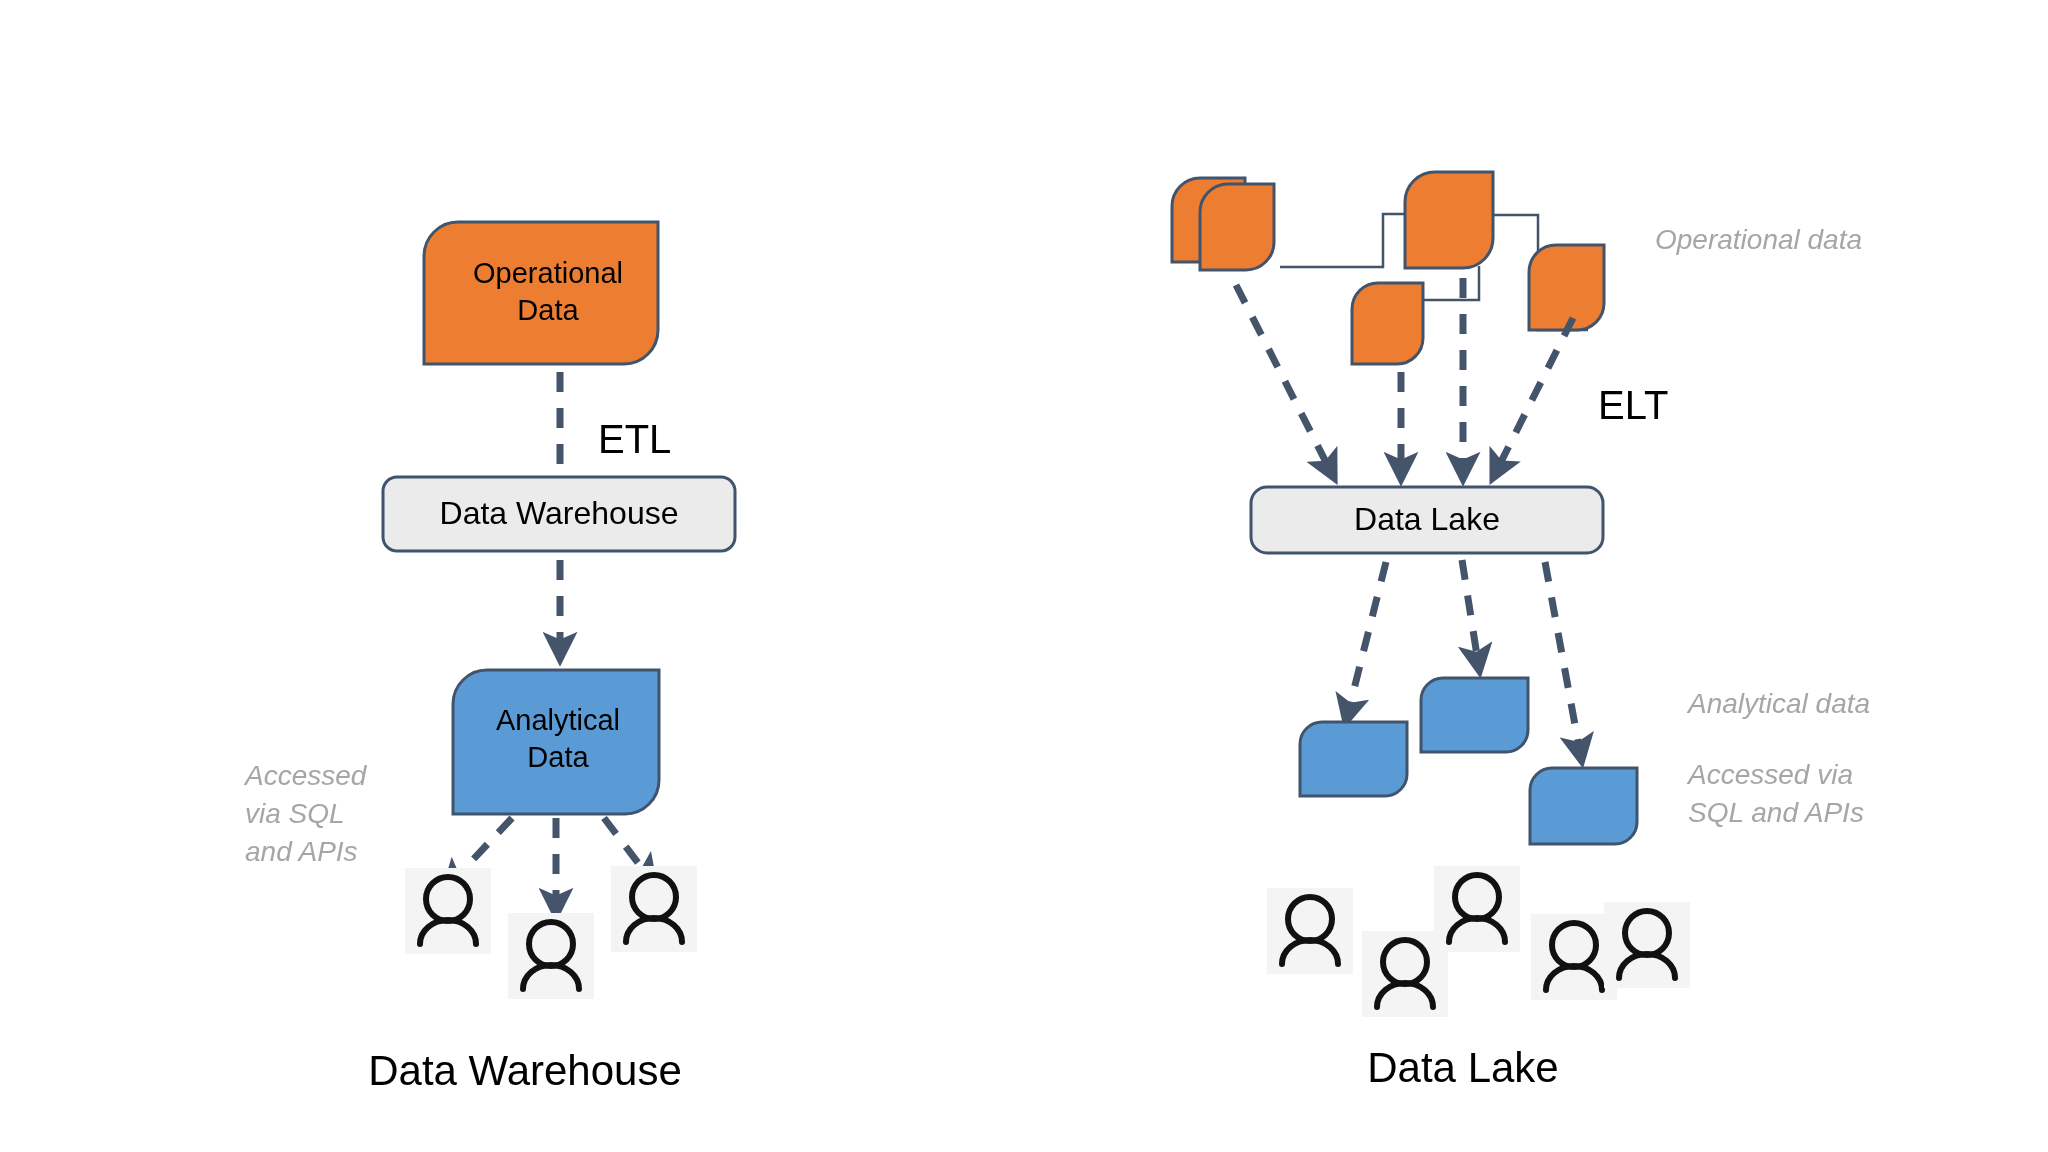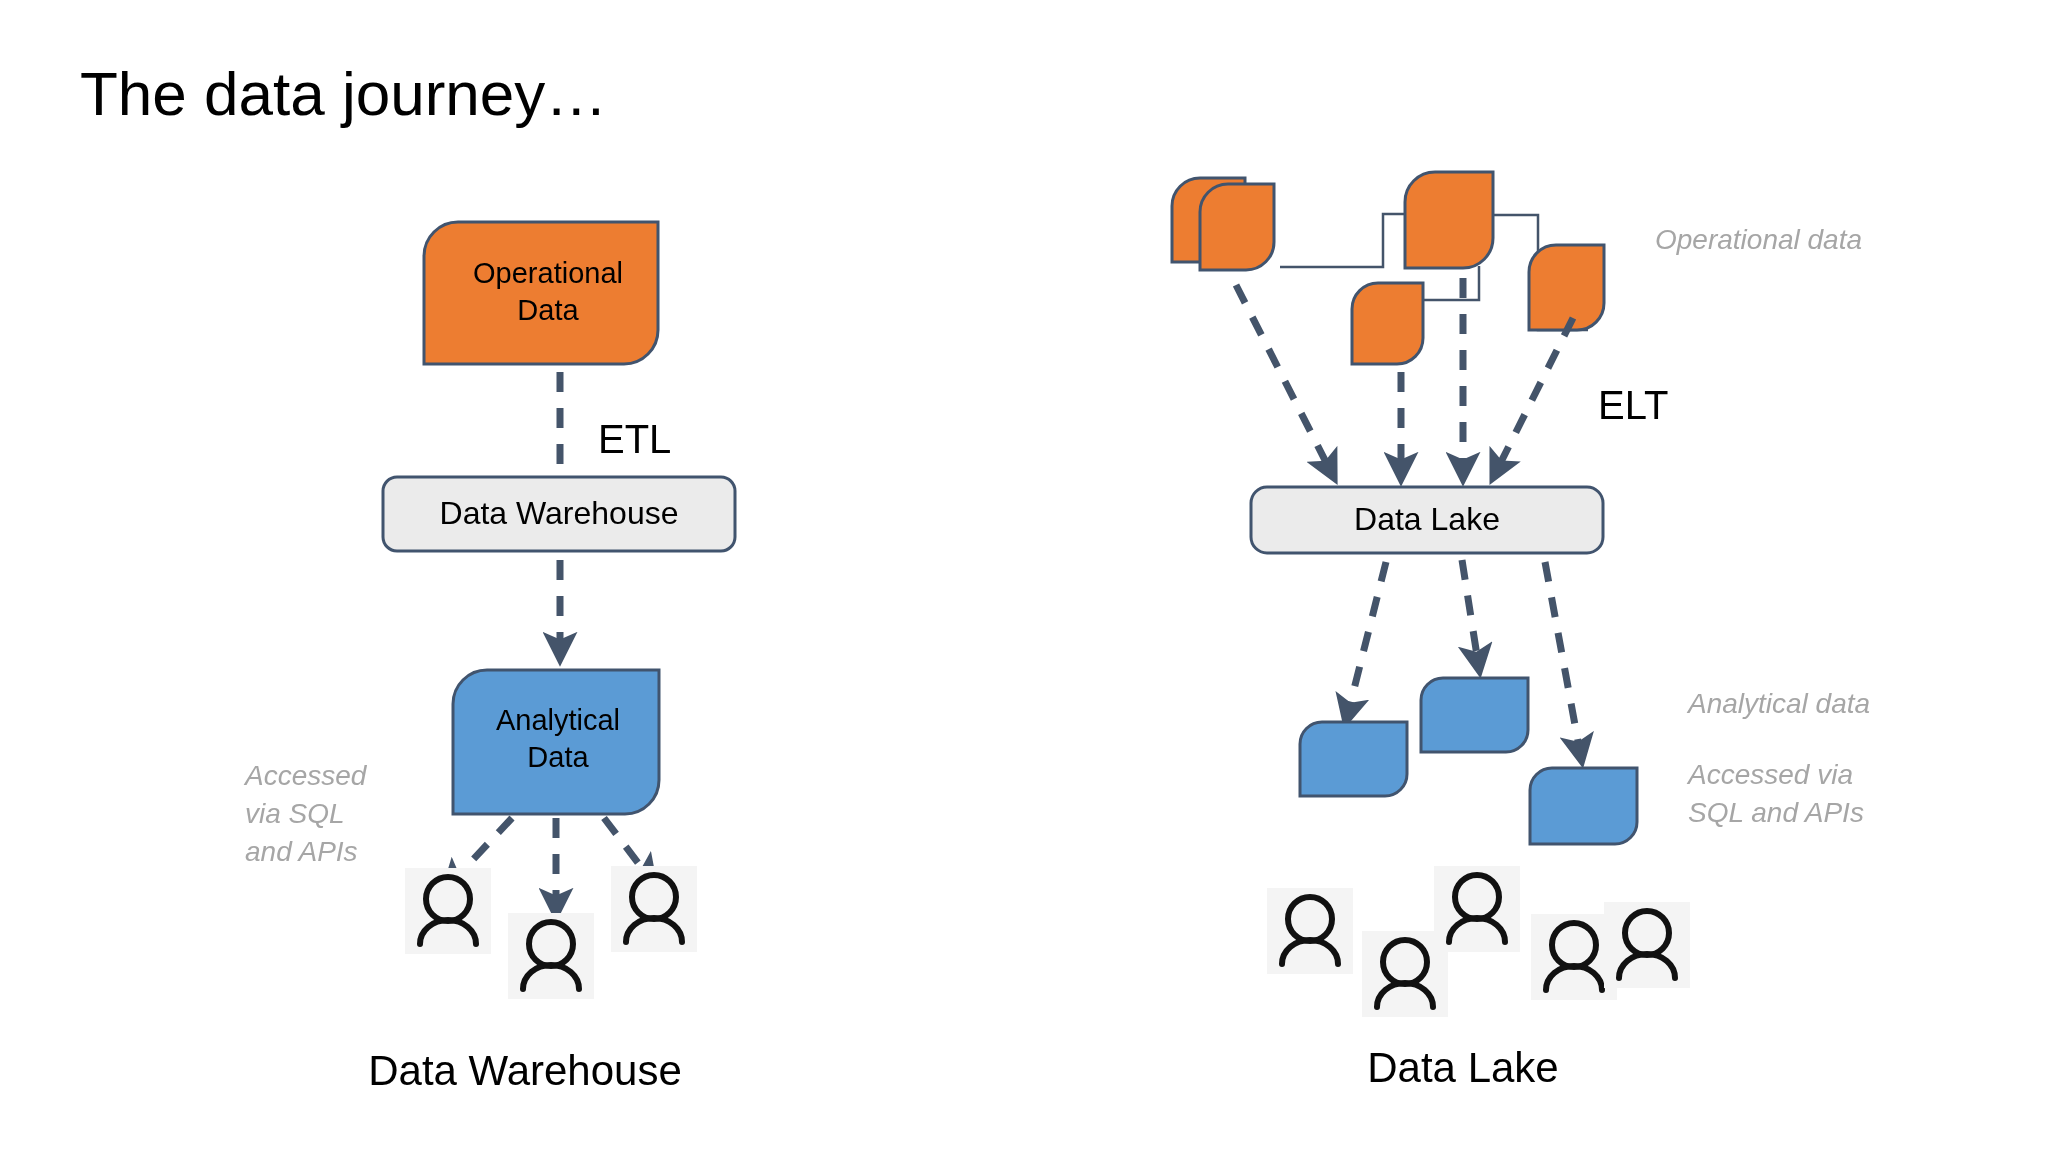--- a/index.html
+++ b/index.html
@@ -81,21 +81,20 @@
     fill: none;
   }
   .person-bg { fill: #f4f4f4; }
   .person-stroke { stroke: #111111; stroke-width: 6; fill: none; stroke-linecap: round; }
 </style>
 </head>
 <body>
 
 <div id="slide">
 
-  <div id="slide-title">The data journey…</div>
 
   <svg class="diagram-svg" viewBox="0 0 2048 1152">
 
     <defs>
       <marker id="arrowhead" markerWidth="5" markerHeight="5" refX="2.6" refY="2.5" orient="auto" markerUnits="strokeWidth">
         <path d="M 0 0 L 5 2.5 L 0 5 L 1.1 2.5 z" fill="#44546A"></path>
       </marker>
 
     </defs>
 

